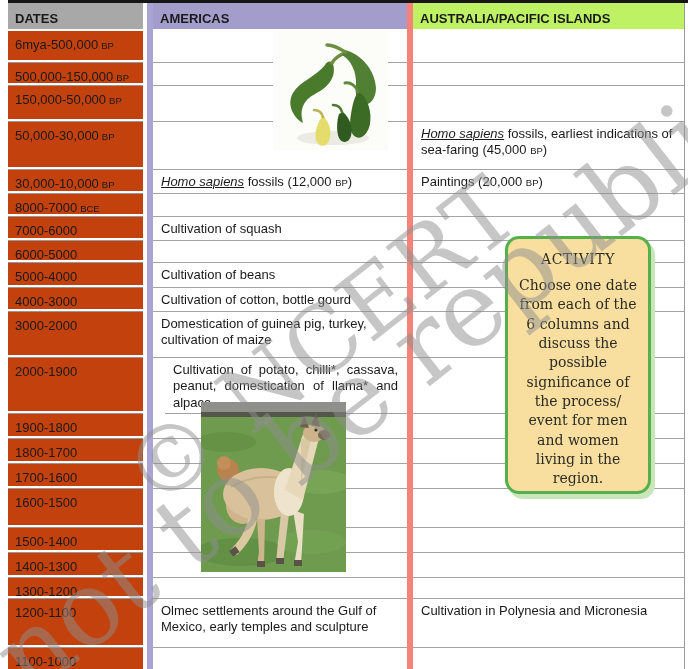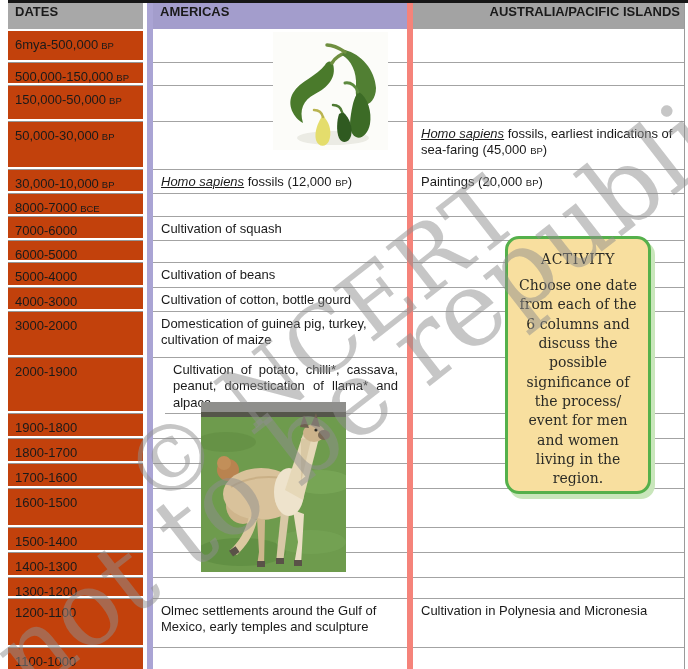--- a/index.html
+++ b/index.html
@@ -5,24 +5,24 @@
   html,body{margin:0;padding:0;background:#fff;}
   .stage{position:relative;width:688px;height:669px;background:#fff;overflow:hidden;
          font-family:"Liberation Sans",sans-serif;color:#1a1a1a;}
   .topline{position:absolute;left:8px;top:0;width:680px;height:3px;background:#161616;}
   .col{position:absolute;top:3px;box-sizing:border-box;}
   .col-dates{left:8px;width:135px;}
   .col-am{left:147px;width:260px;height:666px;border-left:6px solid #aaa4d4;}
   .col-au{left:407px;width:278px;height:666px;border-left:6px solid #f5837a;border-right:1px solid #9a9a9a;}
   .cell{box-sizing:border-box;overflow:hidden;line-height:1.25;}
   .hcell{box-sizing:border-box;height:28px;font-weight:bold;font-size:13px;
-         padding:1px 4px 0 7px;border-bottom:2px solid #fff;white-space:nowrap;}
+         padding:8px 4px 0 7px;border-bottom:2px solid #fff;white-space:nowrap;}
   .h-dates{background:#a8a8a8;}
   .h-am{background:#a39dcc;}
-  .h-au{background:#a3a3a3;text-align:right;}
+  .h-au{background:#bef264;}
   .c-date{background:#c2410c;border-bottom:1px solid #969696;box-shadow:inset 0 -2px 0 0 #fff;
           padding:6px 2px 0 7px;font-size:13px;white-space:nowrap;}
   .c-date .sc{margin-left:3px;}
   .c-body{border-bottom:1px solid #a3a3a3;padding:4px 9px 0 8px;font-size:13px;}
   .sc{font-size:9.5px;}
   .i{font-style:italic;text-decoration:underline;}
   .just{text-align:justify;margin-left:12px;}
   
   .r0{height:32px}.r1{height:23px}.r2{height:36px}.r3{height:48px}.r4{height:24px}
   .r5{height:23px}.r6{height:24px}.r7{height:22px}.r8{height:25px}.r9{height:24px}

